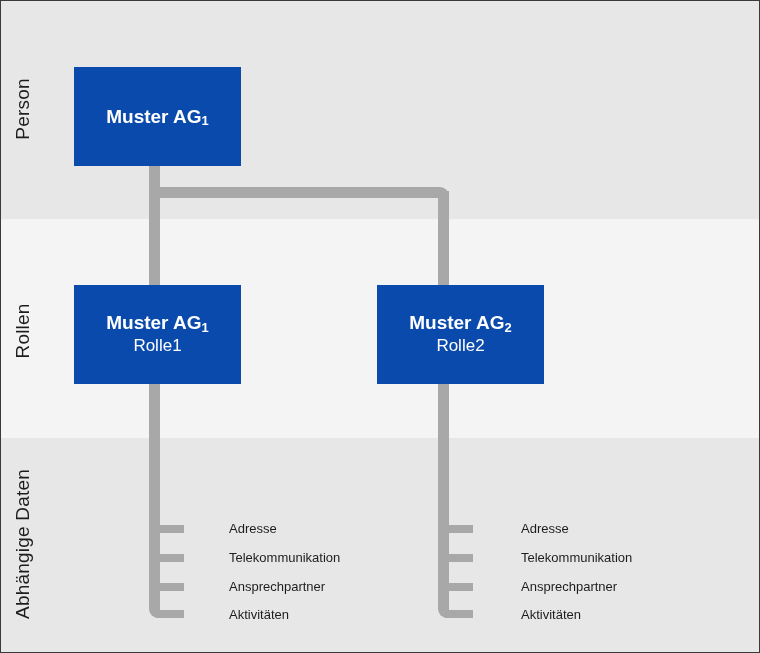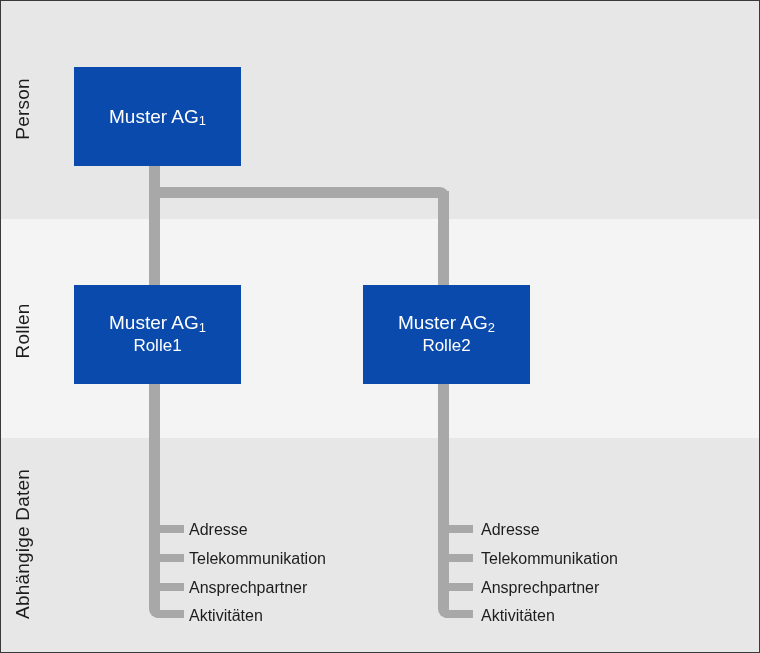--- a/index.html
+++ b/index.html
@@ -82,41 +82,43 @@
     flex-direction: column;
     align-items: center;
     justify-content: center;
     box-sizing: border-box;
     z-index: 5;
   }
   .node-title {
     font-size: 19px;
     line-height: 1.15;
     white-space: nowrap;
+    font-weight: bold;
   }
   .node-title sub {
     font-size: 0.68em;
     vertical-align: baseline;
     position: relative;
     top: 0.22em;
   }
   .node-sub {
     font-size: 17px;
     line-height: 1.2;
     margin-top: 2px;
     white-space: nowrap;
   }
 
   
   .leaf-label {
     position: absolute;
-    font-size: 16px;
+    font-size: 13px;
     color: #1d1d1d;
     white-space: nowrap;
     line-height: 1;
+    margin-left: 40px;
   }
 </style>
 </head>
 <body>
 
 <div id="canvas">
 
   <div class="band band-person"></div>
   <div class="band band-rollen"></div>
   <div class="band band-daten"></div>
@@ -142,21 +144,21 @@
     </div>
   </div>
 
   <div class="node" style="left:73px; top:284px; width:167px; height:99px;">
     <div class="node-title">
       <span>Muster AG</span><sub>1</sub>
     </div>
     <div class="node-sub">Rolle1</div>
   </div>
 
-  <div class="node" style="left:362px; top:284px; width:167px; height:99px;">
+  <div class="node" style="left:376px; top:284px; width:167px; height:99px;">
     <div class="node-title">
       <span>Muster AG</span><sub>2</sub>
     </div>
     <div class="node-sub">Rolle2</div>
   </div>
 
   <div class="pipe pipe-round-bl" style="left:148px; top:378px; width:11px; height:239px;"></div>
   <div class="pipe" style="left:155px; top:524px; width:28px; height:8px;"></div>
   <div class="pipe" style="left:155px; top:553px; width:28px; height:8px;"></div>
   <div class="pipe" style="left:155px; top:582px; width:28px; height:8px;"></div>

